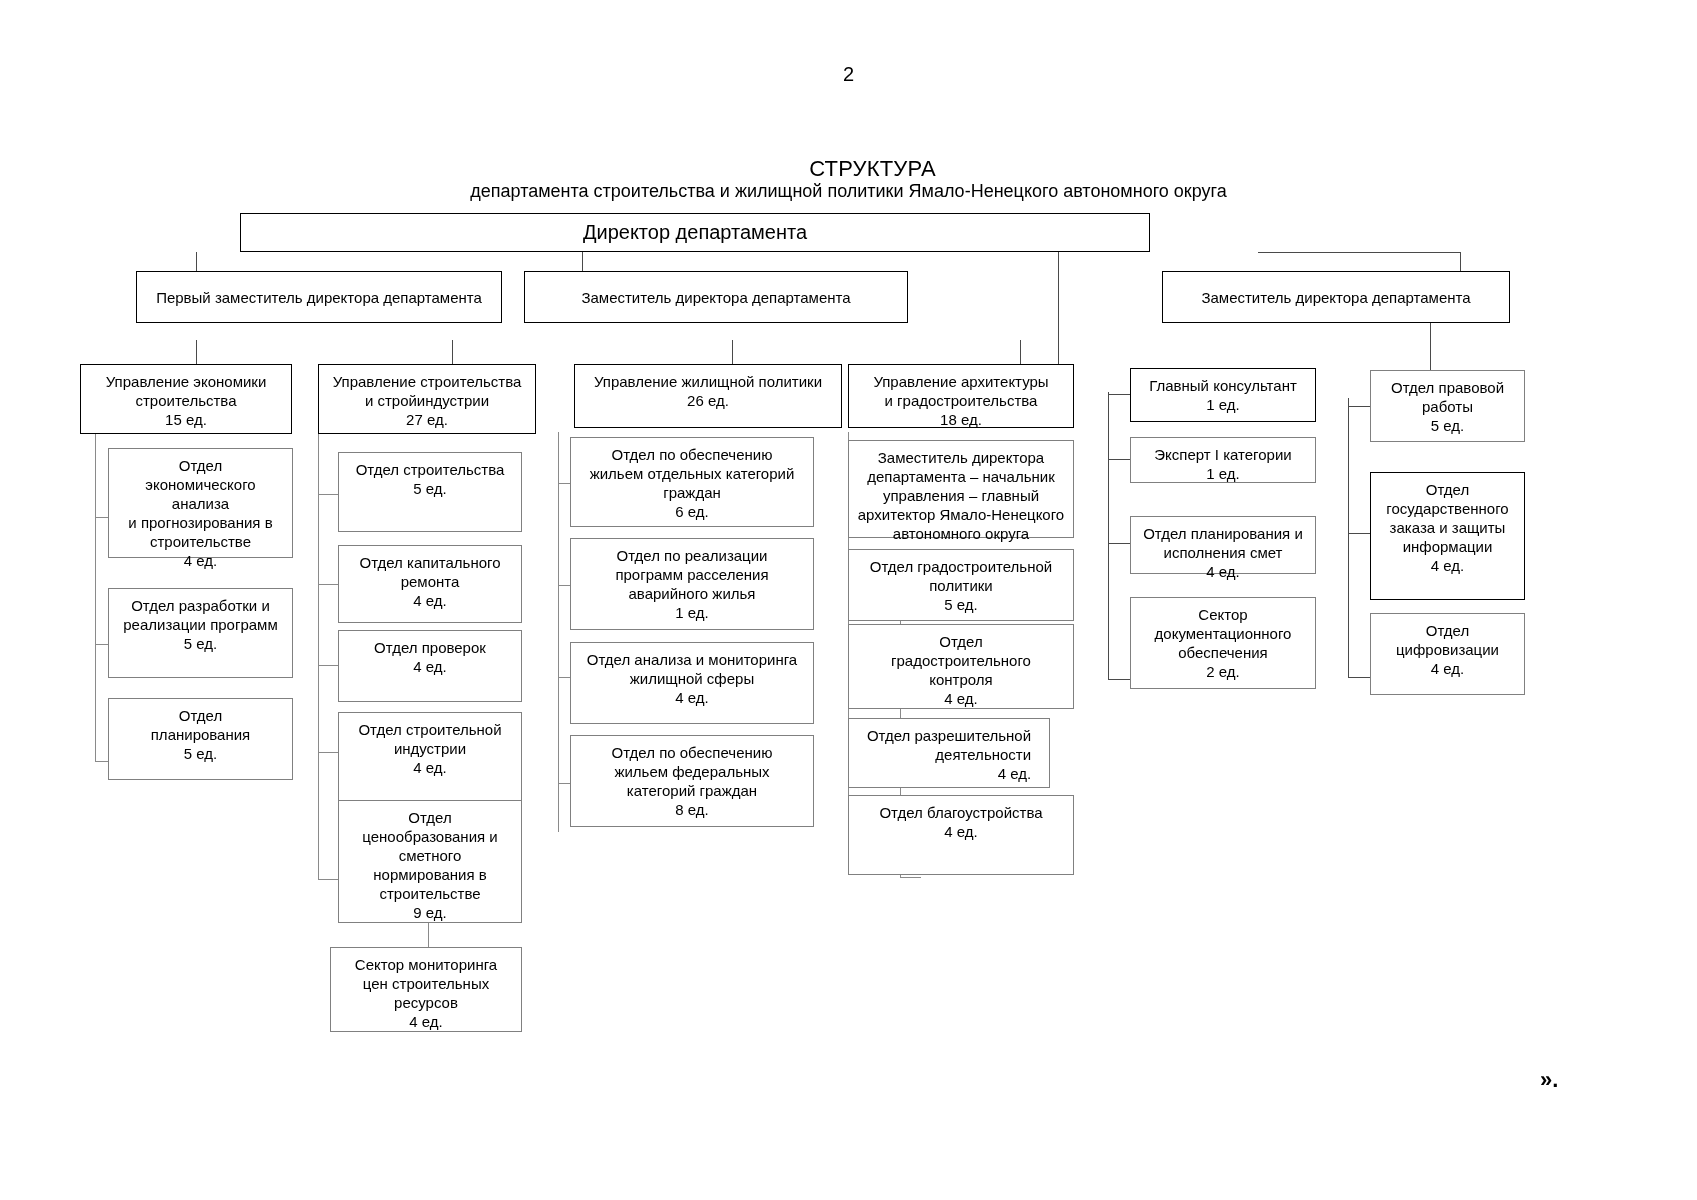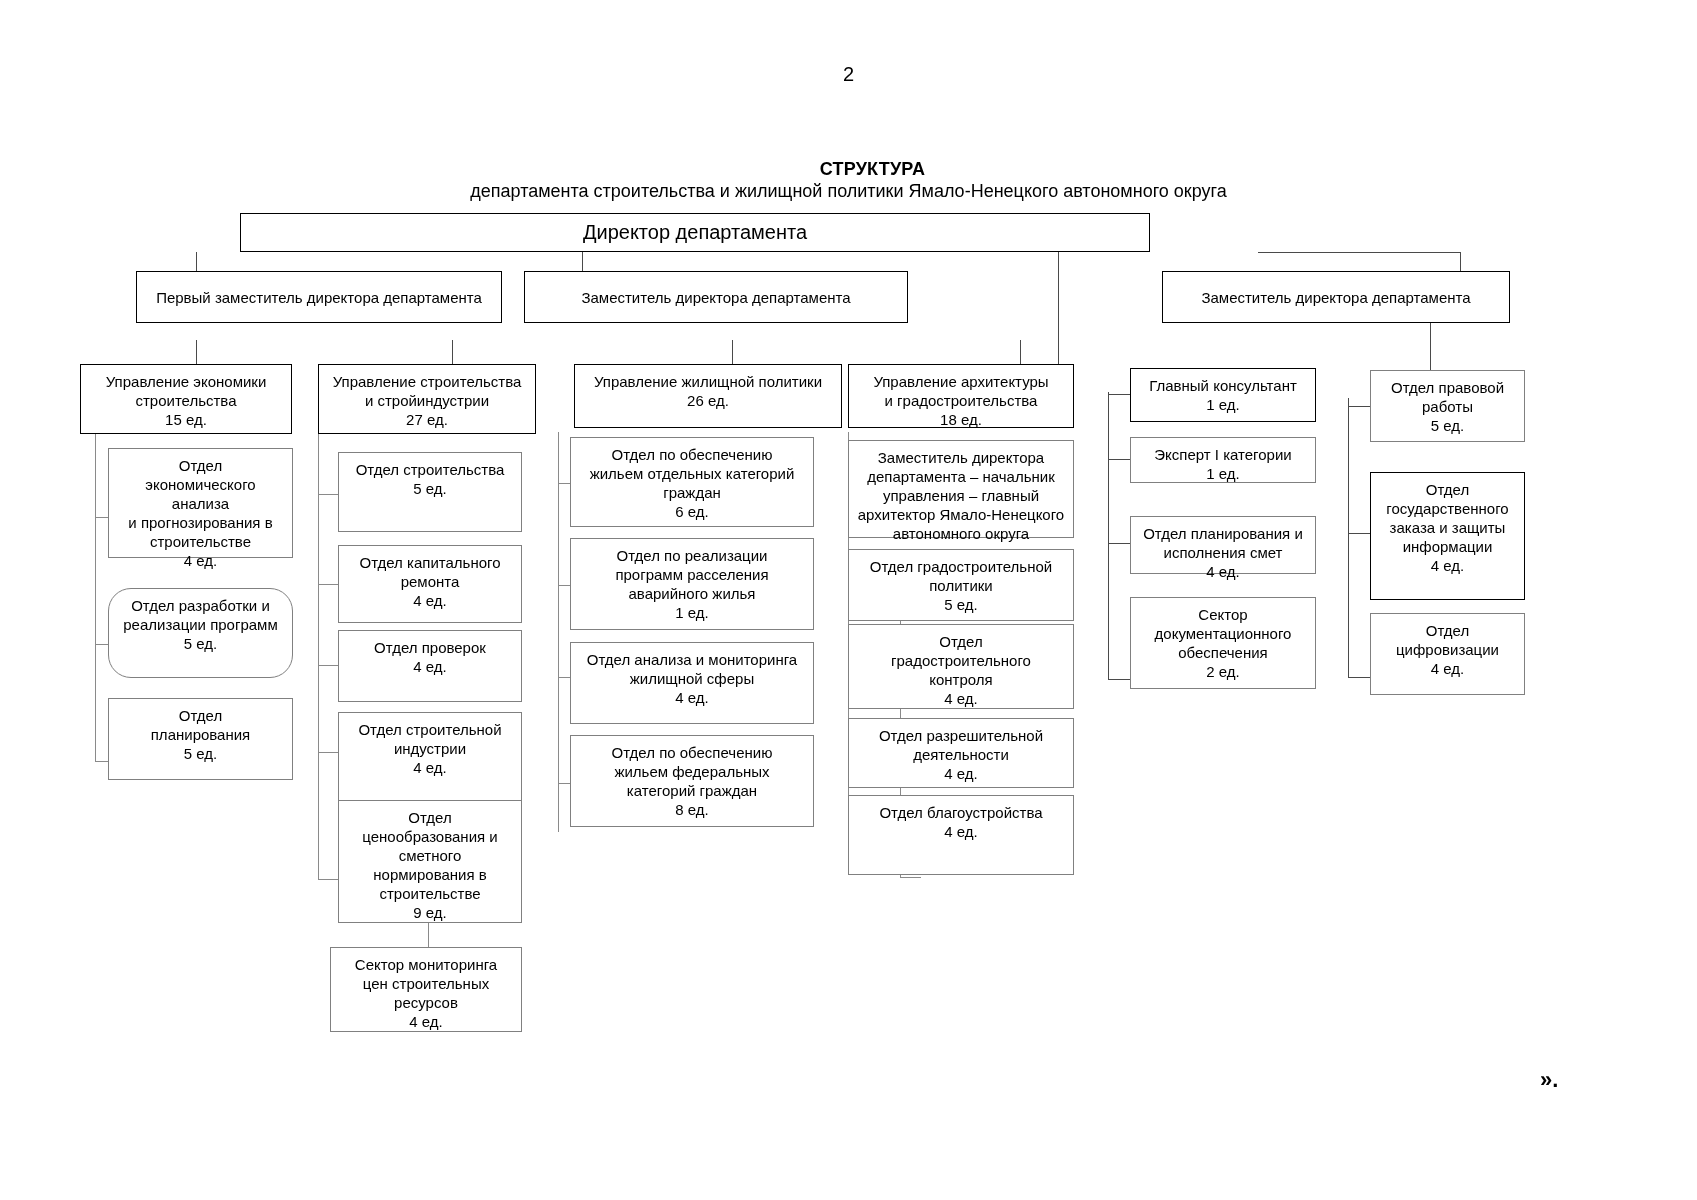--- a/index.html
+++ b/index.html
@@ -27,22 +27,22 @@
     line-height: 24px;
   }
   .title-block {
     position: absolute;
     top: 158px;
     left: 0;
     width: 1697px;
     text-align: center;
   }
   .title-main {
-    font-size: 18px;
-    font-weight: bold;
+    font-size: 22px;
+    font-weight: normal;
     line-height: 22px;
     letter-spacing: 0.2px;
     margin-left: 48px;
   }
   .title-sub {
     font-size: 18px;
     font-weight: normal;
     line-height: 23px;
   }
   
@@ -160,21 +160,21 @@
 
   <div class="box dark" style="left:80px; top:364px; width:212px; height:70px;">Управление экономики
 строительства
 15 ед.</div>
   <div class="box" style="left:108px; top:448px; width:185px; height:110px;">Отдел
 экономического
 анализа
 и прогнозирования в
 строительстве
 4 ед.</div>
-  <div class="box" style="left:108px; top:588px; width:185px; height:90px;border-radius:23px;">Отдел разработки и
+  <div class="box" style="left:108px; top:588px; width:185px; height:90px;">Отдел разработки и
 реализации программ
 5 ед.</div>
   <div class="box" style="left:108px; top:698px; width:185px; height:82px;">Отдел
 планирования
 5 ед.</div>
 
   <div class="box dark" style="left:318px; top:364px; width:218px; height:70px;">Управление строительства
 и стройиндустрии
 27 ед.</div>
   <div class="box" style="left:338px; top:452px; width:184px; height:80px;">Отдел строительства
@@ -224,21 +224,21 @@
 управления – главный
 архитектор Ямало-Ненецкого
 автономного округа</div>
   <div class="box" style="left:848px; top:549px; width:226px; height:72px;">Отдел градостроительной
 политики
 5 ед.</div>
   <div class="box" style="left:848px; top:624px; width:226px; height:85px;">Отдел
 градостроительного
 контроля
 4 ед.</div>
-  <div class="box" style="left:848px; top:718px; width:226px; height:70px;">Отдел разрешительной
+  <div class="box" style="left:848px; top:718px; width:202px; height:70px;text-align:right;">Отдел разрешительной
 деятельности
 4 ед.</div>
   <div class="box" style="left:848px; top:795px; width:226px; height:80px;">Отдел благоустройства
 4 ед.</div>
 
   <div class="box dark" style="left:1130px; top:368px; width:186px; height:54px;">Главный консультант
 1 ед.</div>
   <div class="box" style="left:1130px; top:437px; width:186px; height:46px;">Эксперт I категории
 1 ед.</div>
   <div class="box" style="left:1130px; top:516px; width:186px; height:58px;">Отдел планирования и

